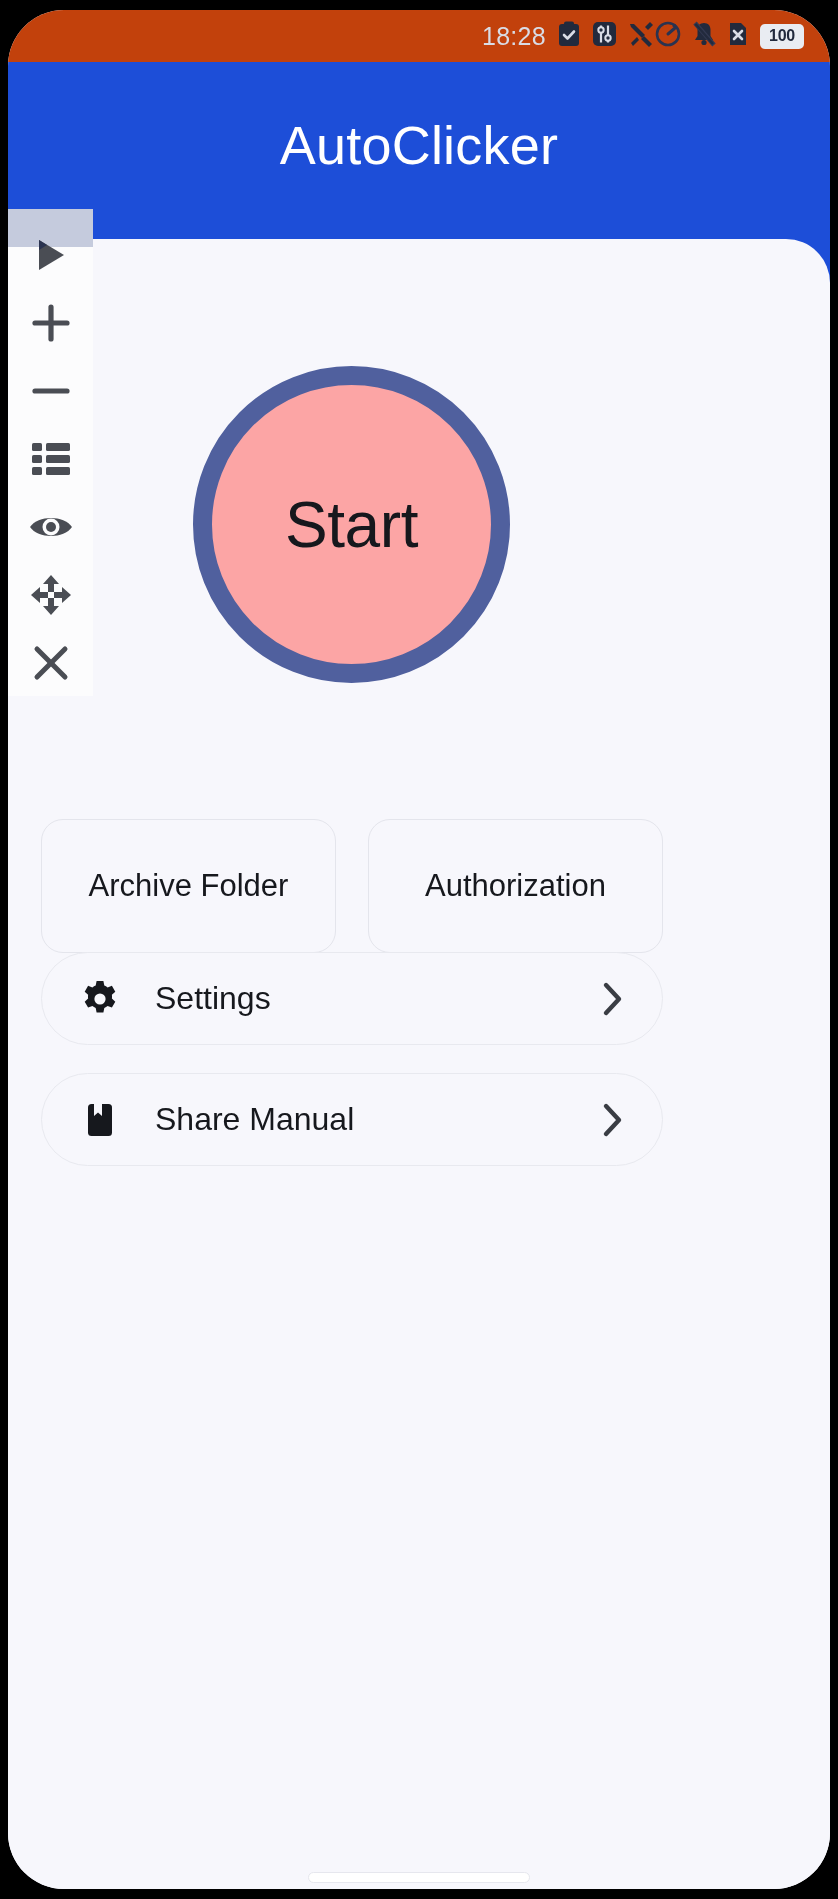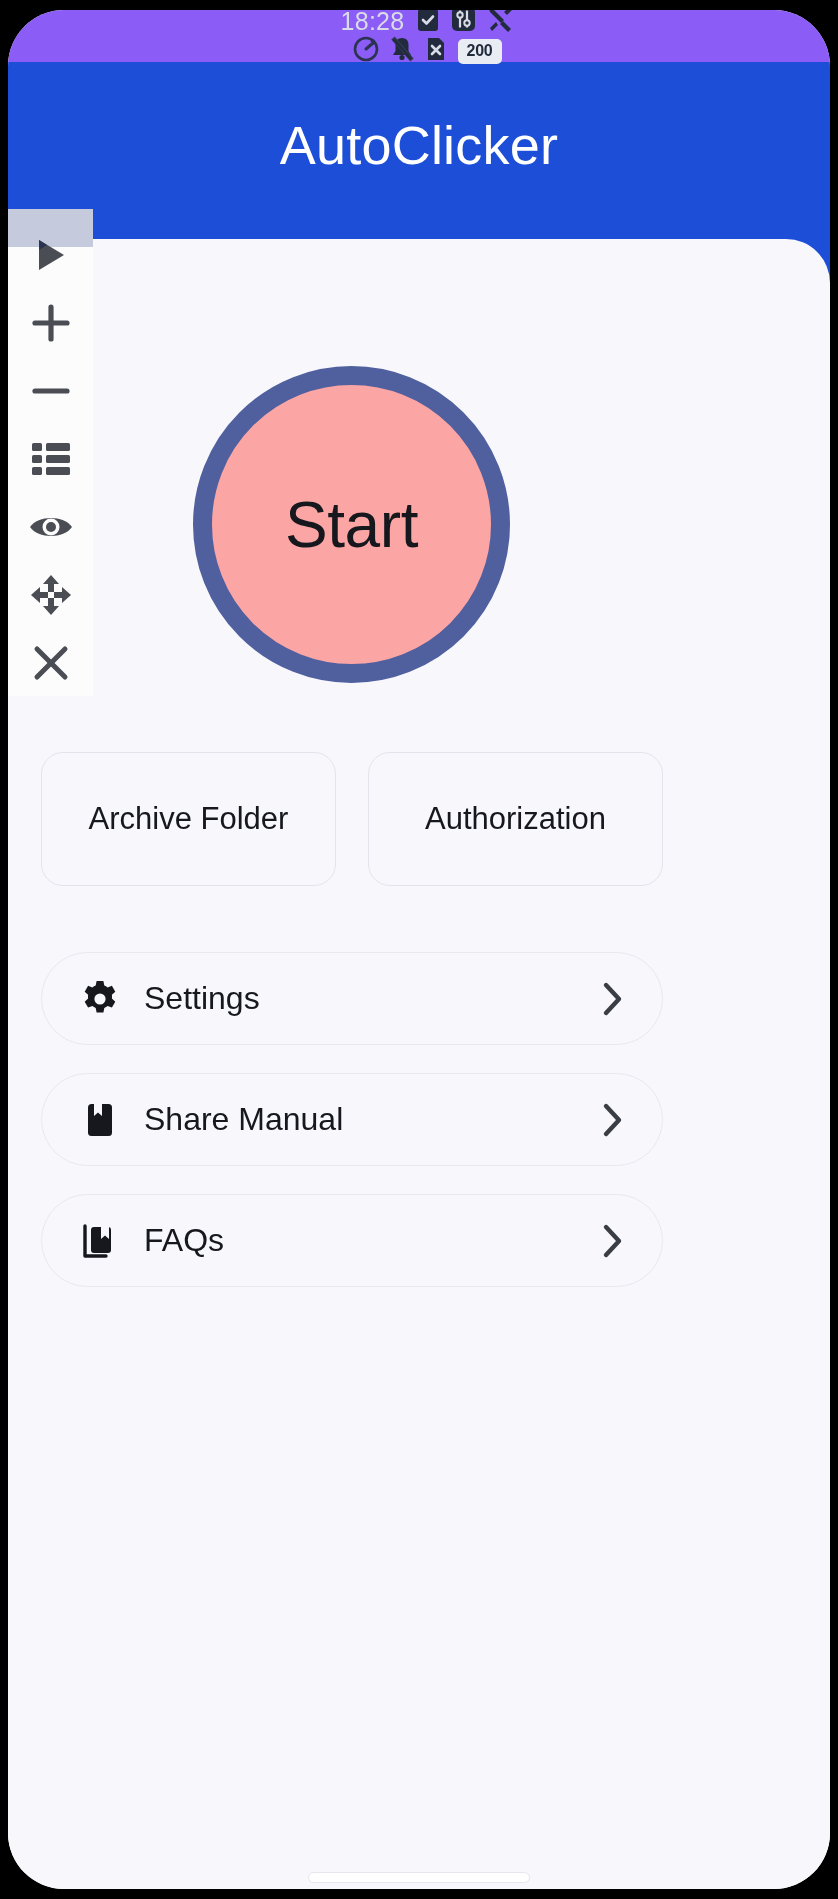--- a/index.html
+++ b/index.html
@@ -23,27 +23,26 @@
     border-radius: 56px;
     overflow: hidden;
   }
 
   
   #status-bar {
     position: absolute;
     left: 0; top: 0;
     width: 822px;
     height: 52px;
-    background: #8b5cf6;
-    display: flex;
-    align-items: center;
-    justify-content: center;
+    background: #c2410c;
+    display: flex;
+    align-items: center;
+    justify-content: flex-end;
     padding: 0 26px 0 42px;
     z-index: 30;
-    flex-direction: column;
   }
   .status-left, .status-right {
     display: flex;
     align-items: center;
     gap: 11px;
   }
   #status-time {
     color: #d9dce6;
     font-size: 25px;
     letter-spacing: 0.3px;
@@ -150,21 +149,21 @@
   #start-label {
     font-size: 64px;
     color: #16181d;
     letter-spacing: -0.4px;
   }
 
   
   #pill-row {
     position: absolute;
     left: 33px;
-    top: 742px;
+    top: 809px;
     width: 622px;
     display: flex;
     gap: 32px;
     z-index: 12;
   }
   .pill-card {
     width: 295px;
     height: 134px;
     background: #f7f7fc;
     border: 1.6px solid #e4e5ec;
@@ -199,21 +198,21 @@
   }
   .nav-icon {
     width: 44px;
     margin-left: 36px;
     display: flex;
     align-items: center;
     justify-content: center;
     flex: none;
   }
   .nav-label {
-    margin-left: 22px;
+    margin-left: 33px;
     font-size: 32px;
     color: #16181d;
   }
   .nav-chevron {
     position: absolute;
     right: 38px;
     top: 50%;
     transform: translateY(-50%);
     display: flex;
   }
@@ -287,21 +286,21 @@
         </svg>
       </span>
 
       <span class="st-ico">
         <svg width="22" height="26" viewBox="0 0 22 26">
           <path d="M3 2 L14 2 L19 7 L19 24 L3 24 Z" fill="#222a3d"></path>
           <path d="M7 10 L15 18 M15 10 L7 18" stroke="#d9dce6" stroke-width="2.6" stroke-linecap="round"></path>
         </svg>
       </span>
 
-      <span id="battery-pill">200</span>
+      <span id="battery-pill">100</span>
     </div>
   </div>
 
   <div id="app-header">
     <div id="app-title">AutoClicker</div>
   </div>
 
   <div id="main-card"></div>
 
   <div id="start-button">
@@ -342,35 +341,20 @@
         </svg>
       </span>
       <span class="nav-label">Share Manual</span>
       <span class="nav-chevron">
         <svg width="22" height="36" viewBox="0 0 22 36">
           <path d="M4 4 L17 18 L4 32" stroke="#3a3d44" stroke-width="4.4" fill="none" stroke-linecap="round" stroke-linejoin="round"></path>
         </svg>
       </span>
     </div>
 
-    <div class="nav-row">
-      <span class="nav-icon">
-        <svg width="40" height="40" viewBox="0 0 40 40">
-          <path d="M5 5 L5 35 L26 35" stroke="#16181d" stroke-width="3.4" fill="none" stroke-linecap="round" stroke-linejoin="round"></path>
-          <rect x="11" y="6" width="20" height="26" rx="3" fill="#16181d"></rect>
-          <path d="M21 6 L29 6 L29 18 L25 14.6 L21 18 Z" fill="#f7f7fc"></path>
-        </svg>
-      </span>
-      <span class="nav-label">FAQs</span>
-      <span class="nav-chevron">
-        <svg width="22" height="36" viewBox="0 0 22 36">
-          <path d="M4 4 L17 18 L4 32" stroke="#3a3d44" stroke-width="4.4" fill="none" stroke-linecap="round" stroke-linejoin="round"></path>
-        </svg>
-      </span>
-    </div>
 
 
   </div>
 
   <div id="floating-toolbar">
     <div id="toolbar-top-tint"></div>
     <div id="toolbar-body"></div>
 
     <div class="tool-btn" style="top:12px;">
       <span>

